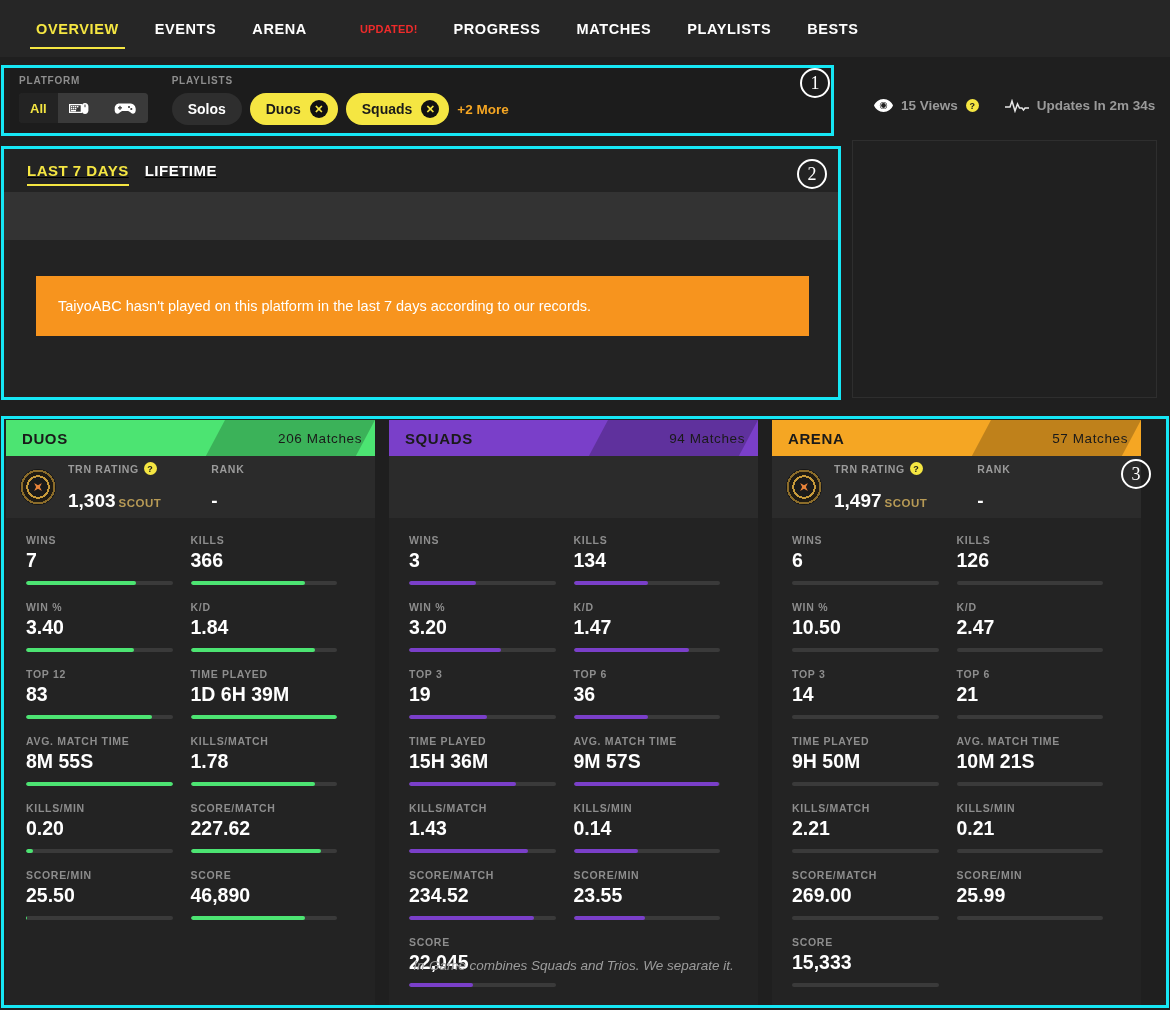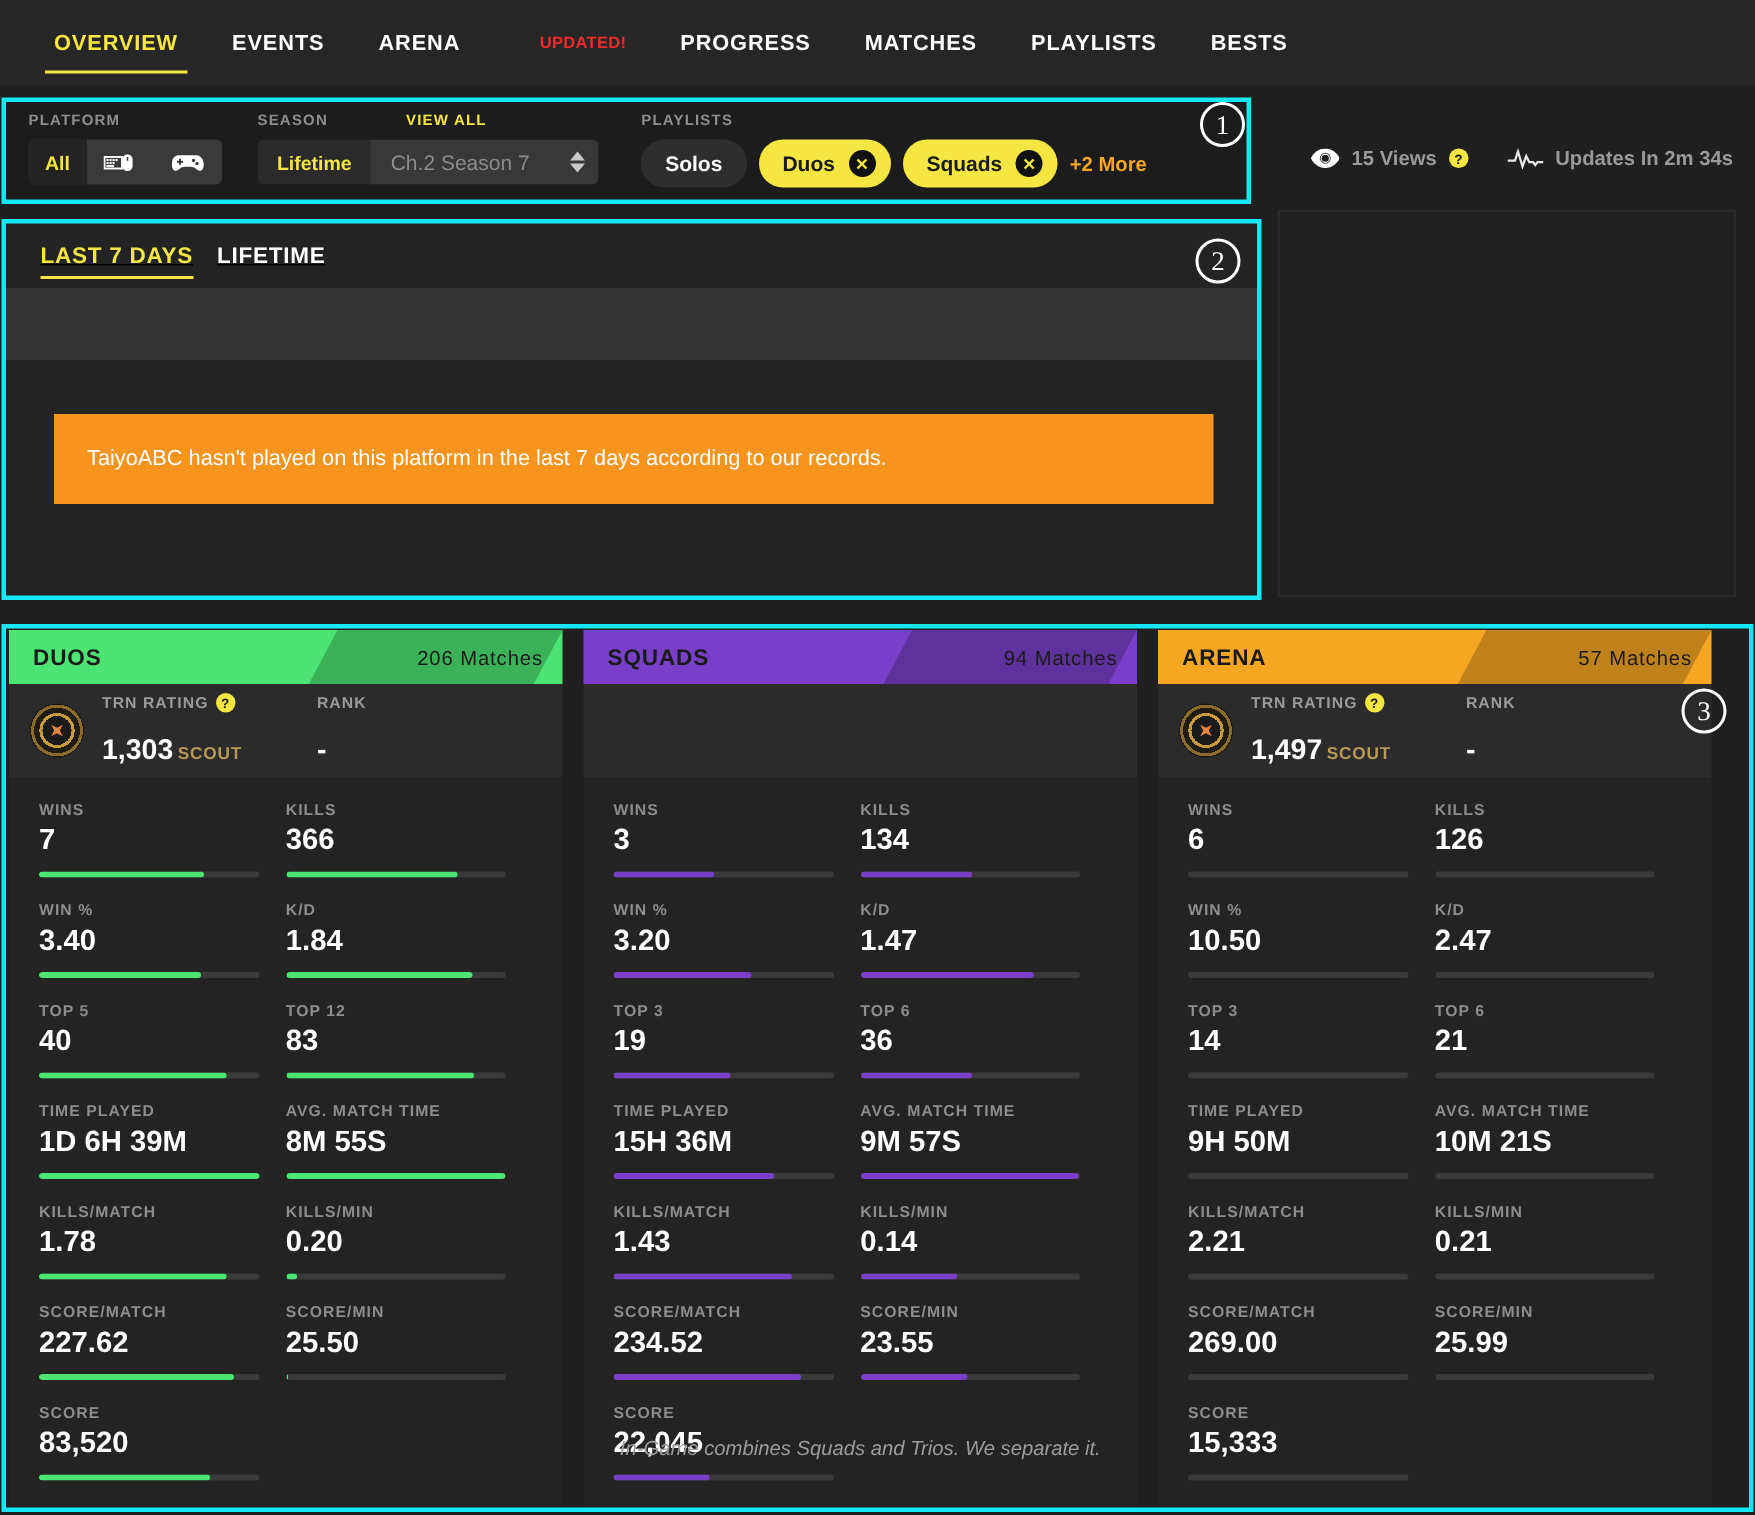--- a/index.html
+++ b/index.html
@@ -231,36 +231,20 @@
                 <rect x="5" y="6.2" width="4" height="1.3"></rect>
                 <rect x="6.35" y="4.85" width="1.3" height="4"></rect>
                 <circle cx="16" cy="6" r="1.1"></circle>
                 <circle cx="18.3" cy="8" r="1.1"></circle>
               </g>
             </svg>
         </div>
       </div>
     </div>
 
-    <div class="fgroup" style="margin-right:28px;">
-      <div style="display:flex; align-items:center; gap:52px;">
-        <div class="flabel">SEASON</div>
-        <div class="flabel yellow">VIEW ALL</div>
-      </div>
-      <div class="season-wrap">
-        <div class="season-life">Lifetime</div>
-        <div class="season-sel">
-          <span>Ch.2 Season 7</span>
-          <span class="spin">
-              <i class="up"></i>
-              <i class="dn"></i>
-            </span>
-        </div>
-      </div>
-    </div>
 
     <div class="fgroup">
       <div class="flabel">PLAYLISTS</div>
       <div class="chips" id="chips">
           <div class="chip off">
             <span>Solos</span>
           </div>
           <div class="chip on">
             <span>Duos</span>
             <span class="x">✕</span>
@@ -346,27 +330,20 @@
             </div>
           </div>
           <div class="stat">
             <div class="lbl">K/D</div>
             <div class="val">1.84</div>
             <div class="bar">
               <span style="width: 85%; background: rgb(76, 228, 114);"></span>
             </div>
           </div>
           <div class="stat">
-            <div class="lbl">TOP 5</div>
-            <div class="val">40</div>
-            <div class="bar">
-              <span style="width: 85%; background: rgb(76, 228, 114);"></span>
-            </div>
-          </div>
-          <div class="stat">
             <div class="lbl">TOP 12</div>
             <div class="val">83</div>
             <div class="bar">
               <span style="width: 86%; background: rgb(76, 228, 114);"></span>
             </div>
           </div>
           <div class="stat">
             <div class="lbl">TIME PLAYED</div>
             <div class="val">1D 6H 39M</div>
             <div class="bar">
@@ -403,21 +380,21 @@
           </div>
           <div class="stat">
             <div class="lbl">SCORE/MIN</div>
             <div class="val">25.50</div>
             <div class="bar">
               <span style="width: 1%; background: rgb(76, 228, 114);"></span>
             </div>
           </div>
           <div class="stat">
             <div class="lbl">SCORE</div>
-            <div class="val">83,520</div>
+            <div class="val">46,890</div>
             <div class="bar">
               <span style="width: 78%; background: rgb(76, 228, 114);"></span>
             </div>
           </div>
         </div>
       </div>
       <div class="card">
         <div class="card-head" style="background: rgb(122, 63, 201);">
           <span class="ttl">SQUADS</span>
           <span class="matches">94 Matches</span>

